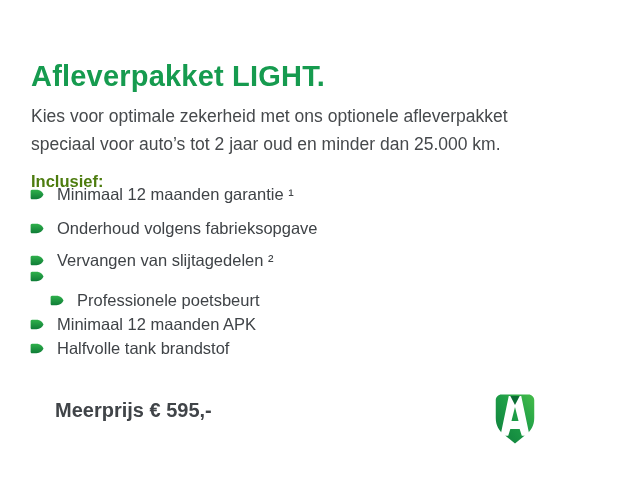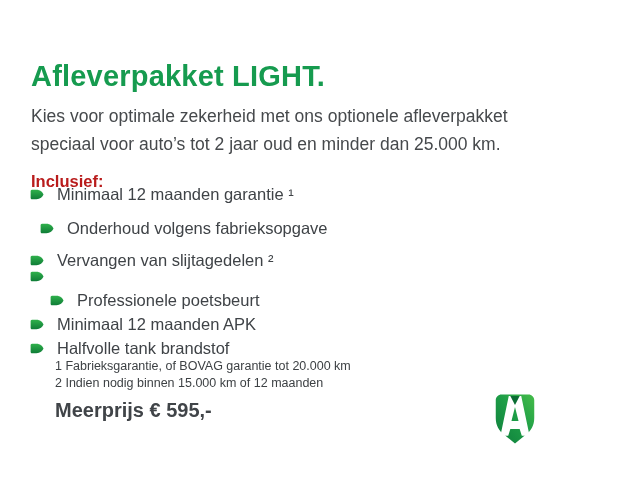--- a/index.html
+++ b/index.html
@@ -29,21 +29,21 @@
     font-size: 17.5px;
     line-height: 28px;
     color: #46494c;
     white-space: pre-line;
   }
   .included-heading {
     position: absolute;
     left: 31px; top: 172px;
     font-size: 16.5px;
     font-weight: bold;
-    color: #b91c1c;
+    color: #4d7c0f;
   }
   .included-list {
     position: absolute;
     left: 0; top: 0;
     list-style: none;
     width: 100%;
   }
   .included-item {
     position: absolute;
     left: 30px;
@@ -55,21 +55,21 @@
     width: 14px; height: 11px;
     margin-right: 13px;
     flex: 0 0 auto;
   }
   .included-item .item-text {
     font-size: 16.5px;
     color: #3f4347;
     white-space: nowrap;
   }
   .row-0 { top: 184px; }
-  .row-1 { top: 218px; margin-left: 10px; }
+  .row-1 { top: 218px; }
   .row-2 { top: 250px; }
   .row-3 { top: 266px; }
   .row-4 { top: 290px; margin-left: 20px; }
   .row-5 { top: 314px; }
   .row-6 { top: 338px; }
   .footnotes {
     position: absolute;
     left: 55px; top: 358px;
     font-size: 12.5px;
     line-height: 17px;
@@ -158,22 +158,20 @@
       <span class="item-text">Minimaal 12 maanden APK</span>
     </li>
     <li class="included-item row-6">
       <svg class="bullet-icon" viewBox="0 0 14 11" xmlns="http://www.w3.org/2000/svg">
         <path d="M2,0.8 H6.5 C10,0.8 12.6,3 13.4,5.5 C12.6,8 10,10.2 6.5,10.2 H2 C1,10.2 0.6,9.4 0.6,8.4 V2.6 C0.6,1.6 1,0.8 2,0.8 Z" fill="url(#bulletGrad)"></path>
       </svg>
       <span class="item-text">Halfvolle tank brandstof</span>
     </li>
   </ul>
 
-  <p class="footnotes">1 Fabrieksgarantie, of BOVAG garantie tot 20.000 km
-2 Indien nodig binnen 15.000 km of 12 maanden</p>
 
   <div class="price">Meerprijs € 595,-</div>
 
   <div class="brand">
     <svg class="brand-shield" viewBox="0 0 40 50" xmlns="http://www.w3.org/2000/svg">
       <defs>
         <linearGradient id="shieldGrad" x1="0" y1="1" x2="1" y2="0">
           <stop offset="0" stop-color="#0d7c3b"></stop>
           <stop offset="0.55" stop-color="#1e9e47"></stop>
           <stop offset="1" stop-color="#45bc49"></stop>

